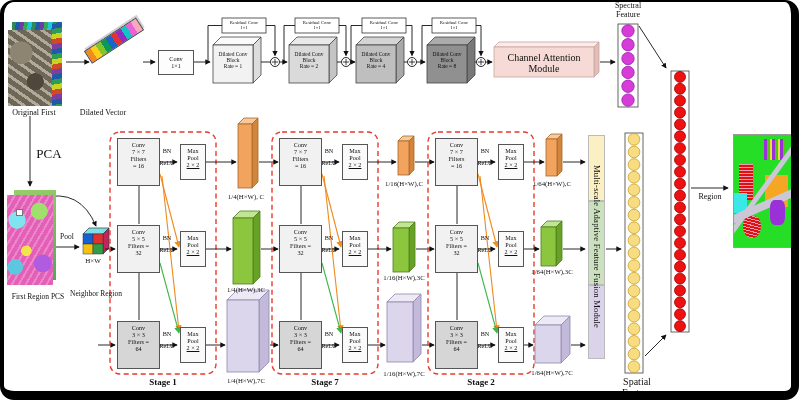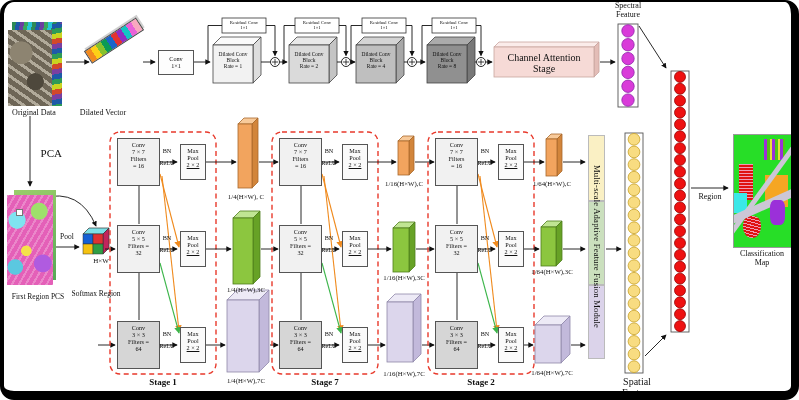--- a/index.html
+++ b/index.html
@@ -252,51 +252,51 @@
       <circle cx="680" cy="326.0681818181818" r="5.4818181818181815" fill="#EE1111" stroke="#990000" stroke-width="0.8"></circle>
       <line x1="606" y1="249" x2="621" y2="249" stroke="#111" stroke-width="0.9" marker-end="url(#ab)"></line>
       <line x1="639" y1="26" x2="666" y2="68" stroke="#111" stroke-width="0.9" marker-end="url(#ab)"></line>
       <line x1="645" y1="356" x2="666" y2="335" stroke="#111" stroke-width="0.9" marker-end="url(#ab)"></line>
       <line x1="691" y1="188" x2="728" y2="188" stroke="#111" stroke-width="0.9" marker-end="url(#ab)"></line>
     </svg>
 
   <div class="img" id="orig-top" style="left:12px;top:22px;width:50px;height:8px;"></div>
   <div class="img" id="orig-side" style="left:52px;top:24px;width:10px;height:82px;"></div>
   <div class="img" id="orig-front" style="left:8px;top:30px;width:44px;height:76px;"></div>
-  <div class="lbl" style="left:1px;top:109px;width:66px;font-size:8px;">Original Data</div>
+  <div class="lbl" style="left:1px;top:109px;width:66px;font-size:8px;">Original First</div>
 
   <div id="spectral-vector"></div>
   <div class="lbl" style="left:66px;top:109px;width:74px;font-size:8px;">Dilated Vector</div>
 
   <div class="box" style="left:158px;top:50px;width:36px;height:25px;background:#fdfdfd;font-size:6.2px;padding-top:4px;">
     <span>Conv</span>
     <span>1×1</span>
   </div>
 
   <div class="lbl" style="left:496px;top:52px;width:96px;font-size:10px;z-index:3;">
     <span>Channel Attention</span>
-    <span>Stage</span>
+    <span>Module</span>
   </div>
 
   <div class="lbl" style="left:603px;top:2px;width:50px;font-size:8px;">
     <span>Spectral</span>
     <span>Feature</span>
   </div>
 
-  <div class="lbl" style="left:36px;top:147px;width:26px;font-size:11px;text-align:right;">PCA</div>
+  <div class="lbl" style="left:36px;top:147px;width:26px;font-size:13px;text-align:center;">PCA</div>
 
   <div class="img" id="pcs-back" style="left:14px;top:190px;width:42px;height:90px;"></div>
   <div class="img" id="pcs-front" style="left:7px;top:195px;width:46px;height:90px;">
     <div id="pcs-marker"></div>
   </div>
   <div class="lbl" style="left:0px;top:293px;width:76px;font-size:7.5px;">First Region PCS</div>
 
   <div class="lbl" style="left:52px;top:233px;width:30px;font-size:7.5px;">Pool</div>
-  <div class="lbl" style="left:79px;top:258px;width:28px;font-size:7px;margin-left:8px;">H×W</div>
-  <div class="lbl" style="left:59px;top:290px;width:74px;font-size:7.5px;">Softmax Region</div>
+  <div class="lbl" style="left:79px;top:258px;width:28px;font-size:7px;">H×W</div>
+  <div class="lbl" style="left:59px;top:290px;width:74px;font-size:7.5px;">Neighbor Region</div>
 
   <div class="seg" style="left: 588px; top: 135px; width: 17px; height: 66px; background: rgb(250, 240, 196);"></div>
   <div class="seg" style="left: 588px; top: 201px; width: 17px; height: 84px; background: rgb(203, 224, 190);"></div>
   <div class="seg" style="left: 588px; top: 285px; width: 17px; height: 74px; background: rgb(219, 211, 234);"></div>
   <div class="vtext" style="left:588px;top:136px;width:17px;height:222px;">Multi-scale Adaptive Feature Fusion Module</div>
 
   <div class="lbl" style="left:609px;top:376px;width:56px;font-size:10px;">
     <span>Spatial</span>
     <span>Feature</span>
   </div>
@@ -306,24 +306,20 @@
   <div class="img" id="class-map" style="left:733px;top:134px;width:57px;height:112px;">
     <div class="cm" style="left:55%;top:36%;width:40%;height:28%;background:#F5A623;"></div>
     <div class="cm" style="left:8%;top:26%;width:26%;height:32%;background:repeating-linear-gradient(0deg,#e01111 0 2px,#f09ab4 2px 3px);"></div>
     <div class="cm" style="left:16%;top:72%;width:32%;height:20%;background:repeating-linear-gradient(15deg,#e01111 0 2px,#f09ab4 2px 3px);border-radius:40% 40% 50% 50%;"></div>
     <div class="cm" style="left:0;top:52%;width:22%;height:18%;background:#3BE8E8;"></div>
     <div class="cm" style="left:52%;top:4%;width:38%;height:18%;background:repeating-linear-gradient(90deg,#9b30d9 0 3px,#53c514 3px 6px,#e8e13a 6px 8px);"></div>
     <div class="cm" style="left:44%;top:-12%;width:9%;height:124%;background:#ccc7d6;transform:rotate(36deg);"></div>
     <div class="cm" style="left:-10%;top:60%;width:124%;height:7%;background:#ccc7d6;transform:rotate(-24deg);"></div>
     <div class="cm" style="left:64%;top:58%;width:26%;height:22%;background:#9b30d9;border-radius:30%;"></div>
   </div>
-  <div class="lbl" style="left:725px;top:250px;width:74px;font-size:8px;">
-    <span>Classification</span>
-    <span>Map</span>
-  </div>
 
   <div class="frame"></div>
 <div class="lbl" style="left: 212px; top: 51px; width: 42px; font-size: 5.4px;">
       <span>Dilated Conv</span>
       <span>Block</span>
       <span>Rate = 1</span>
     </div>
     <div class="lbl" style="left: 222px; top: 19.5px; width: 44px; font-size: 4.8px;">
       <span>Residual Conv</span>
       <span>1×1</span>

